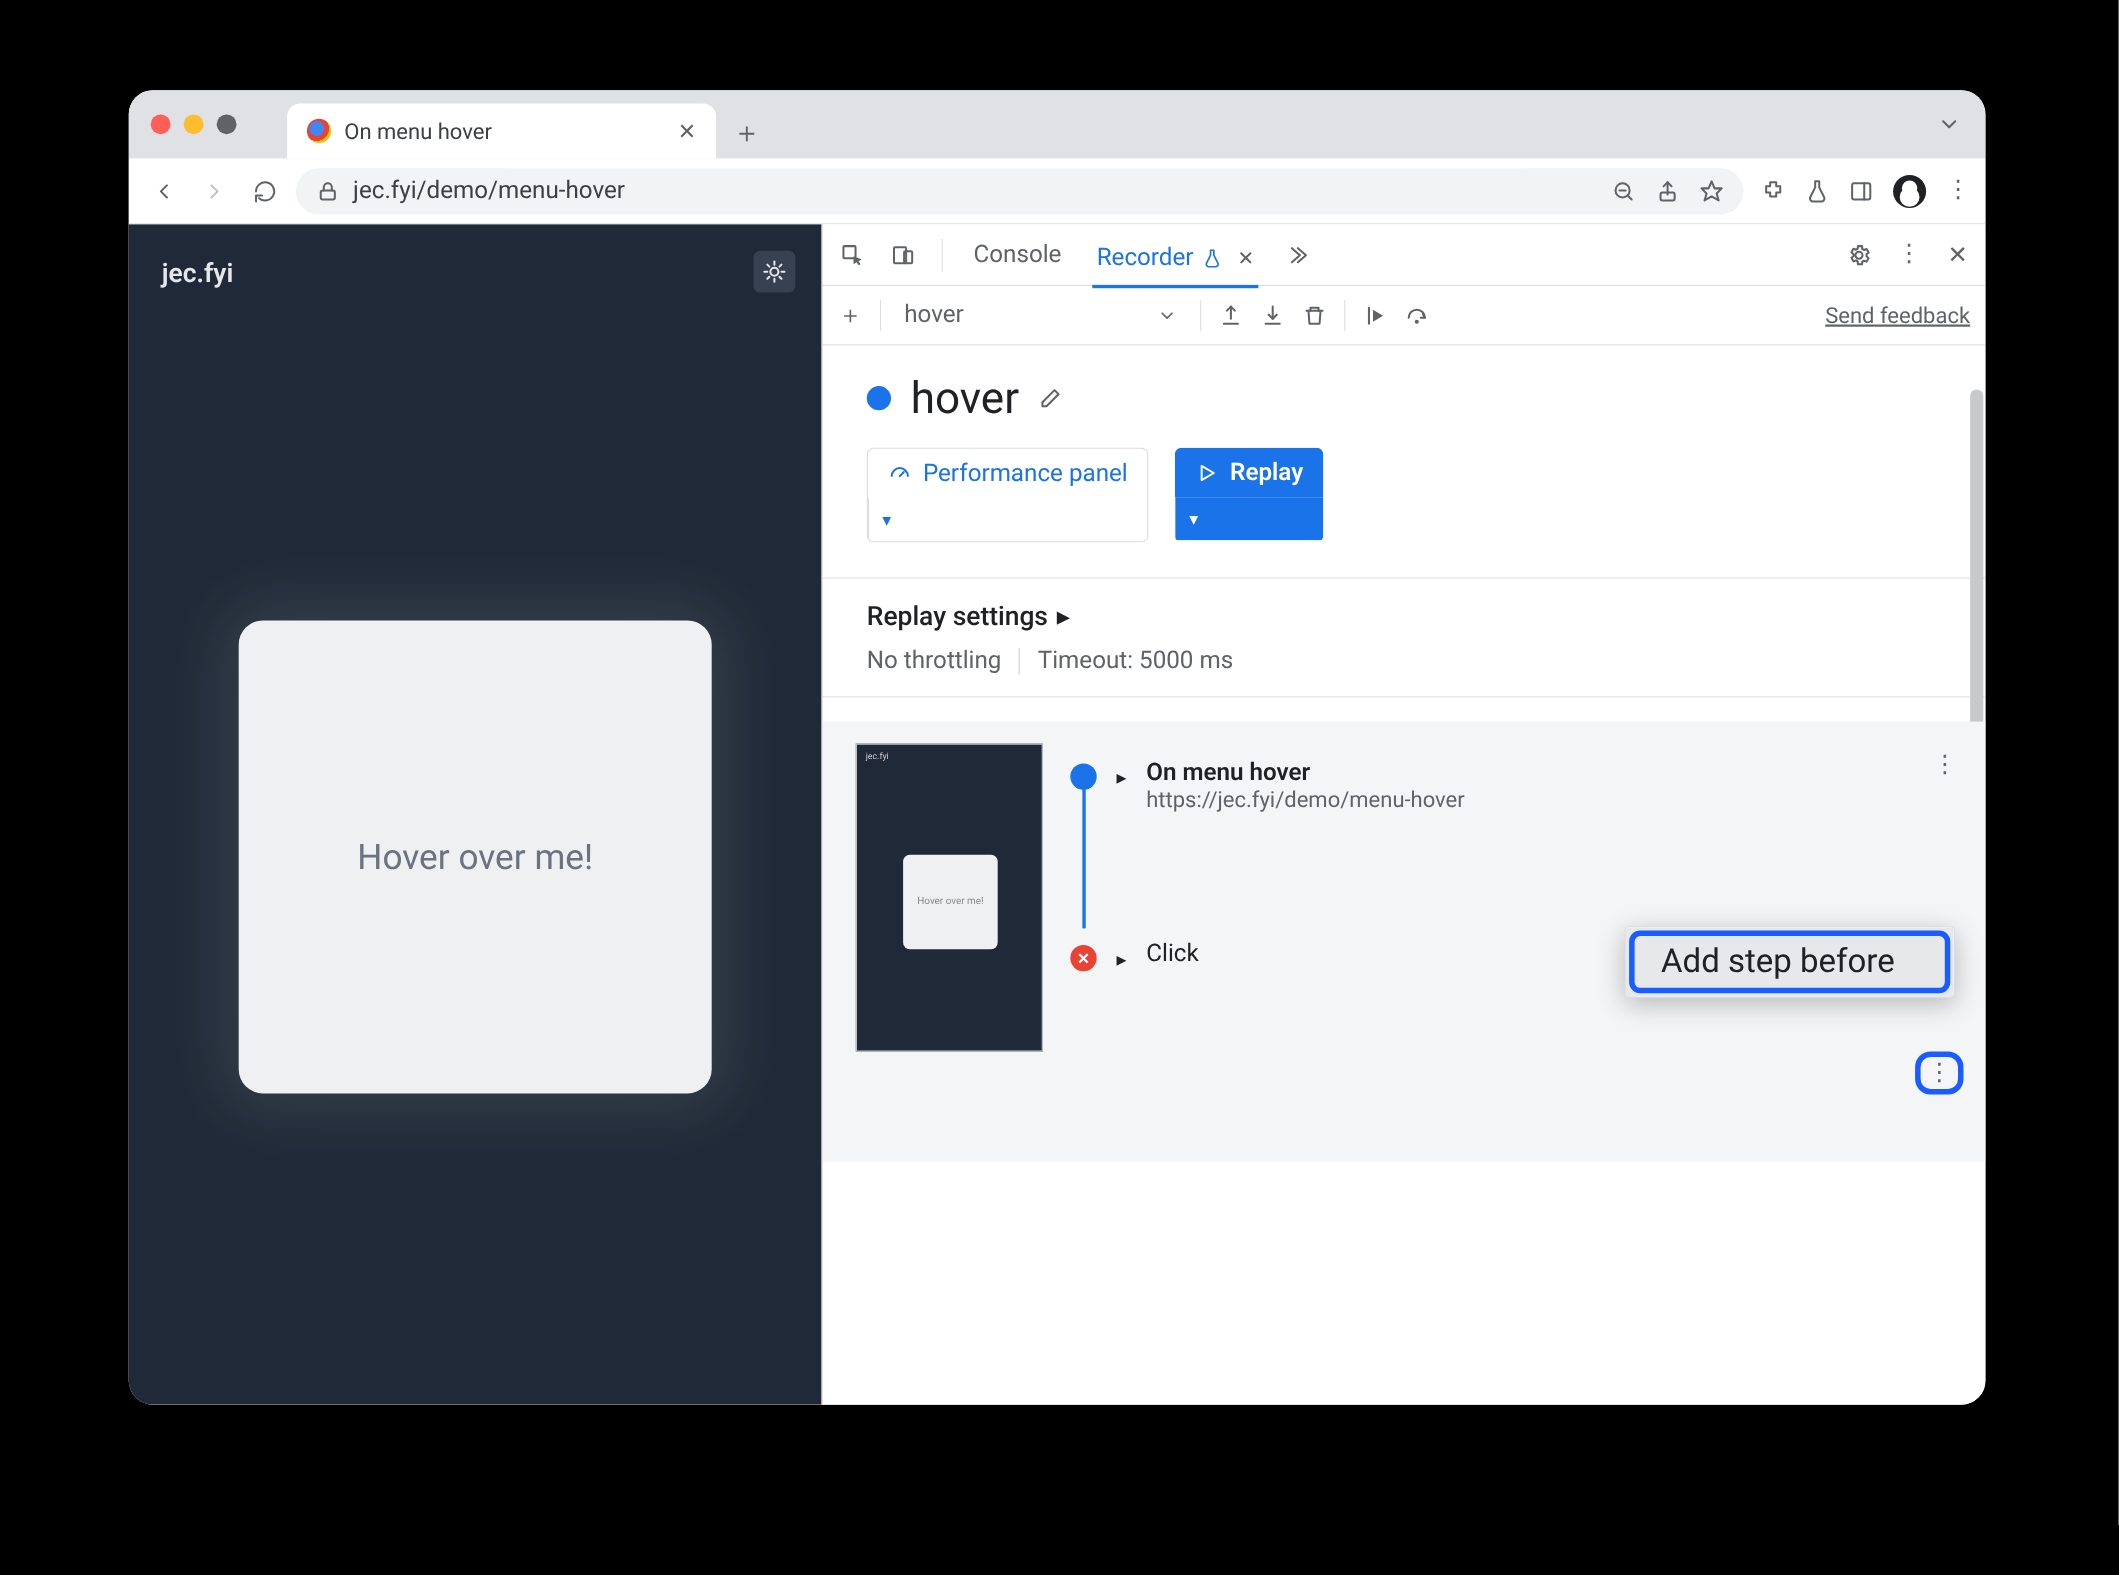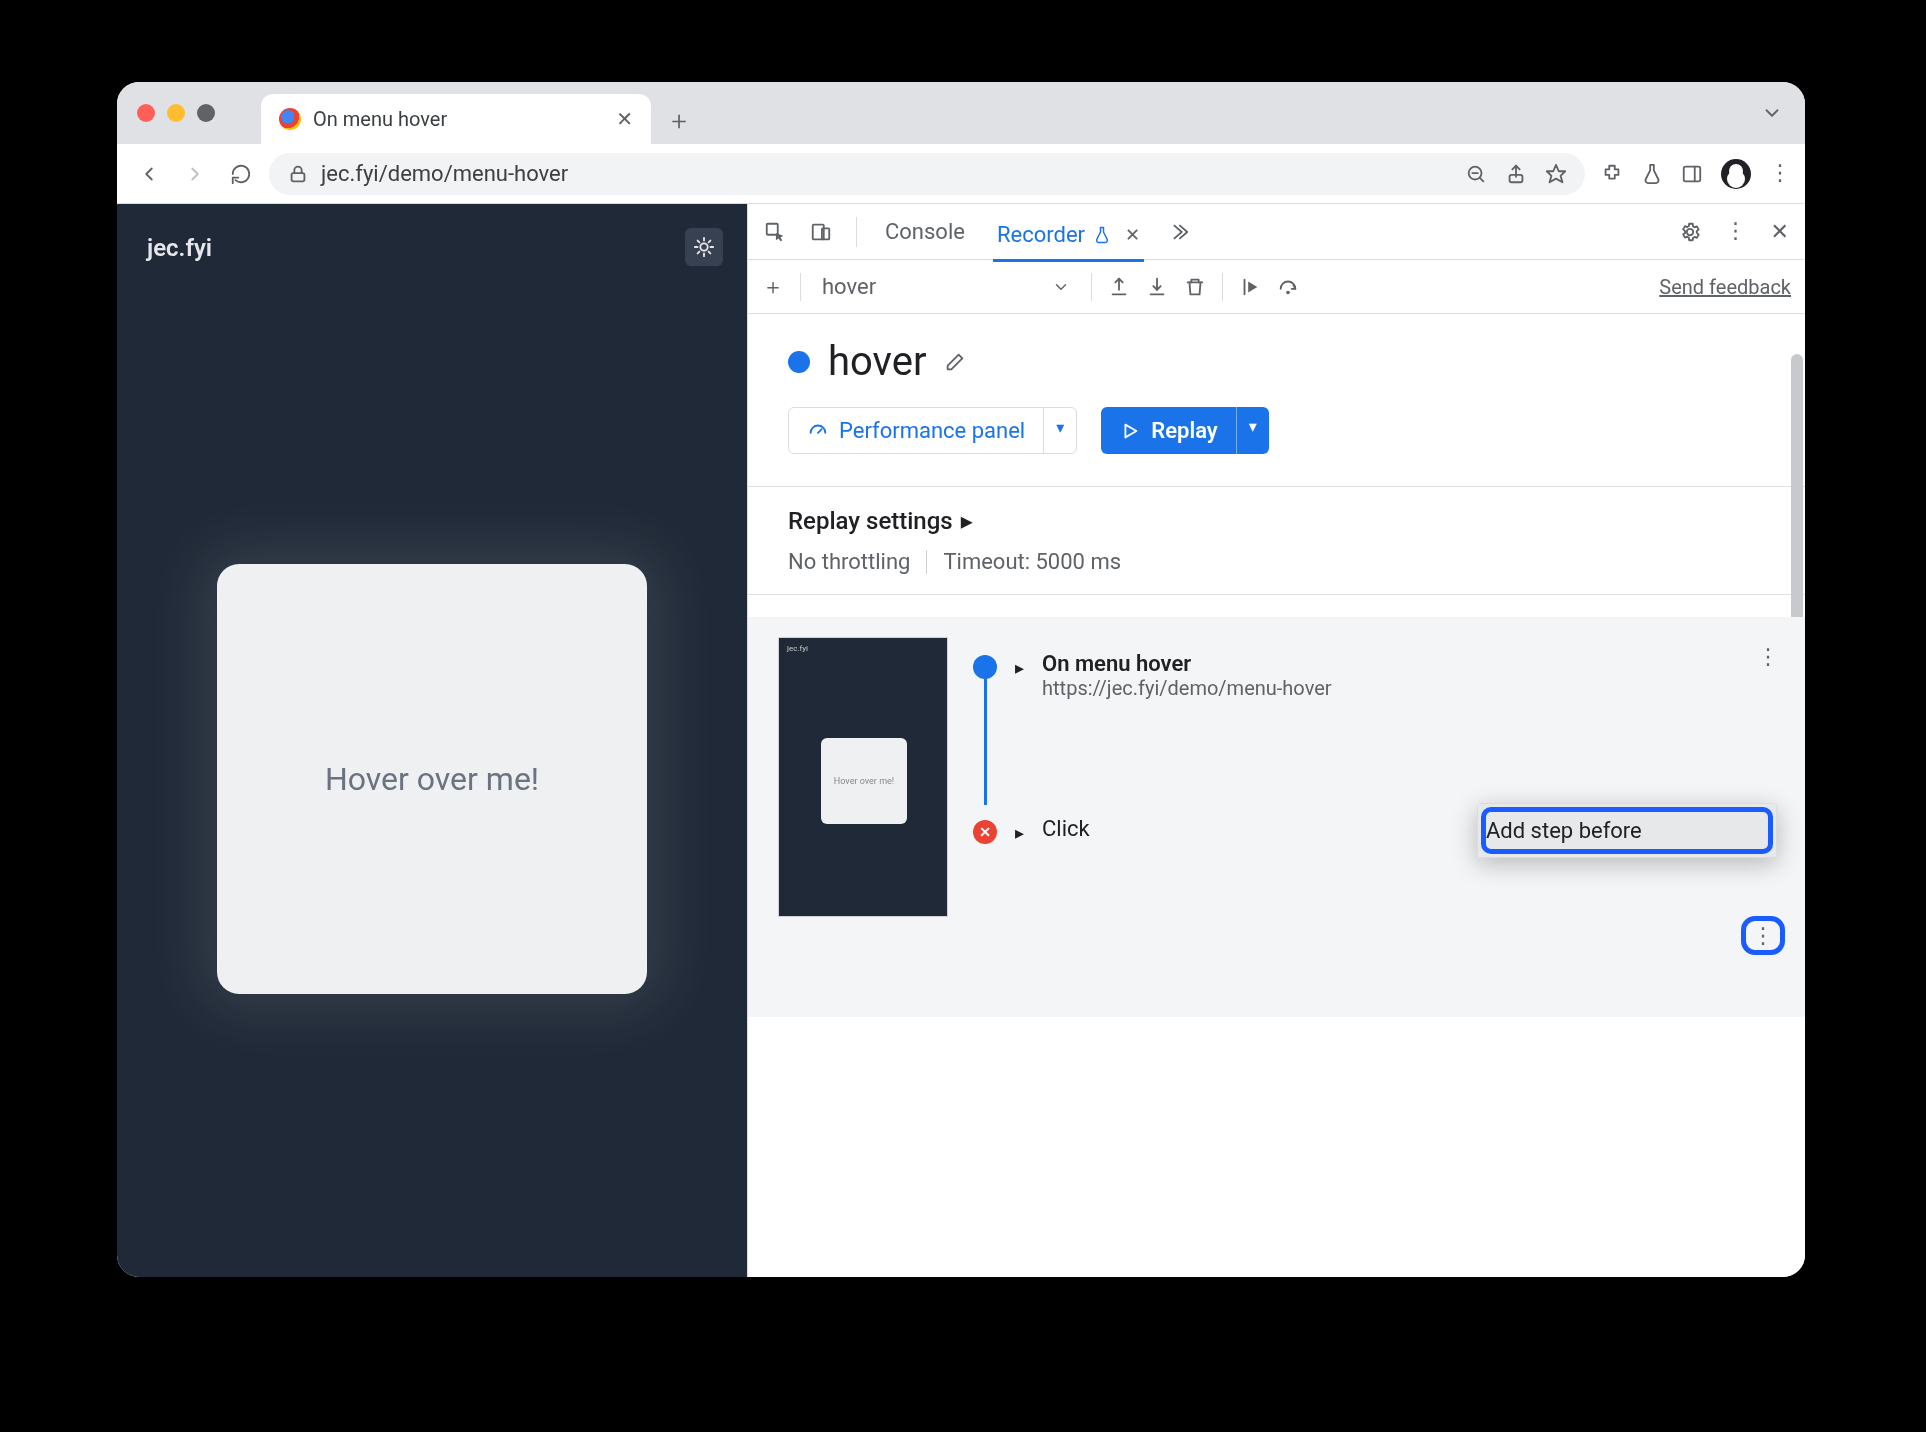--- a/index.html
+++ b/index.html
@@ -68,21 +68,21 @@
   .dt-toolbar .vline{ width:1px; height:28px; background:#dadce0;}
   .feedback { margin-left:auto; color:#5f6368; text-decoration:underline; font-size:20px;}
 
   .recorder-body { padding:24px 40px 0 40px; display:flex; flex-direction:column; gap:22px; }
   .rec-title { display:flex; align-items:center; gap:18px; }
   .blue-dot { width:22px; height:22px; border-radius:50%; background:#1a73e8;}
   .rec-title h1 { font-size:40px; font-weight:400; color:#202124;}
   .pencil { color:#5f6368;}
 
   .btnrow { display:flex; gap:24px; }
-  .splitbtn { display:flex; border:1px solid #dadce0; border-radius:6px; overflow:hidden; background:#fff;}
+  .splitbtn { display:flex; border:1px solid #dadce0; border-radius:6px; overflow:hidden; background:#fff;flex-direction:column;}
   .splitbtn.primary { border:none;}
   .splitbtn .seg { padding:10px 18px; display:flex; align-items:center; gap:10px; font-size:22px;}
   .splitbtn .caret { border-left:1px solid #dadce0; padding:10px 12px; color:#1a73e8;}
   .perf .seg { color:#1a73e8; }
   .replay .seg { background:#1a73e8; color:#fff; font-weight:600;}
   .replay .caret { background:#1a73e8; color:#fff; border-left:1px solid rgba(255,255,255,.4);}
 
   .settings-row {
     border-top:1px solid #e0e0e0; border-bottom:1px solid #e0e0e0;
     margin:10px -40px 0 -40px; padding:20px 40px; display:flex; gap:118px; color:#202124;
@@ -109,21 +109,21 @@
   .step-more { position:absolute; right:6px; top:10px; color:#5f6368;}
   .err-text{ color:#d93025; font-size:20px; margin-left:46px; margin-top:60px; line-height:1.4;}
 
   .ring { border:5px solid #1a5cff; border-radius:14px; padding:2px 6px;}
   .ring-dot { position:absolute; right:0; top:120px; }
 
   .menu {
     position:absolute; right:8px; top:160px; background:#fff; border:1px solid #dadce0; border-radius:4px;
     box-shadow:0 6px 24px rgba(0,0,0,.25); width:300px; overflow:hidden; z-index:5;
   }
-  .menu-item{ padding:14px 8px; font-size:22px; color:#202124;}
+  .menu-item{ padding:14px 32px; font-size:30px; color:#202124;}
   .menu-item.hl{ background:#e7e8ea; position:relative;}
   .menu-item.hl::before{
     content:""; position:absolute; inset:3px; border:5px solid #1a5cff; border-radius:10px; pointer-events:none;
   }
 
   .dt-scroll { position:absolute; right:2px; top:150px; width:12px; height:470px; background:#c7c9cc; border-radius:6px;}
 
   svg{display:block;}
   .ico{width:22px;height:22px;fill:none;stroke:currentColor;stroke-width:2;stroke-linecap:round;stroke-linejoin:round;}
 </style>

